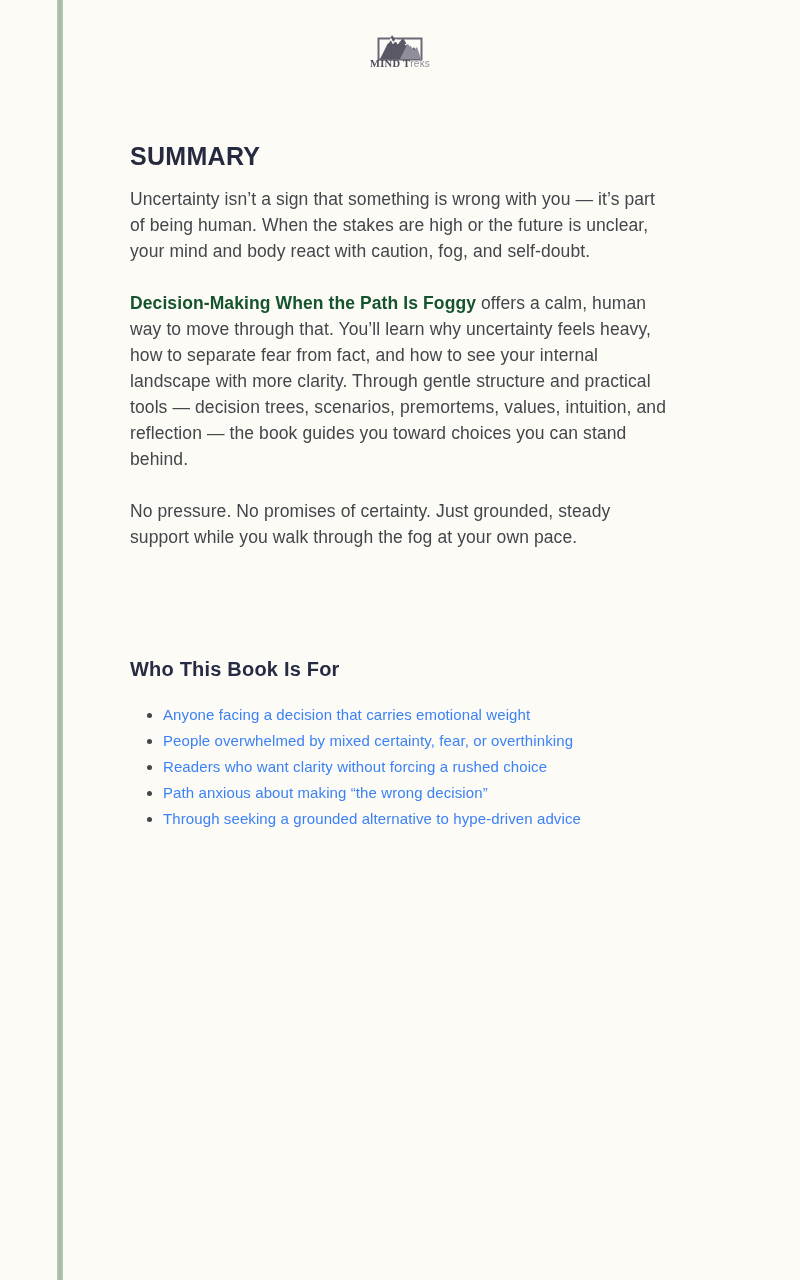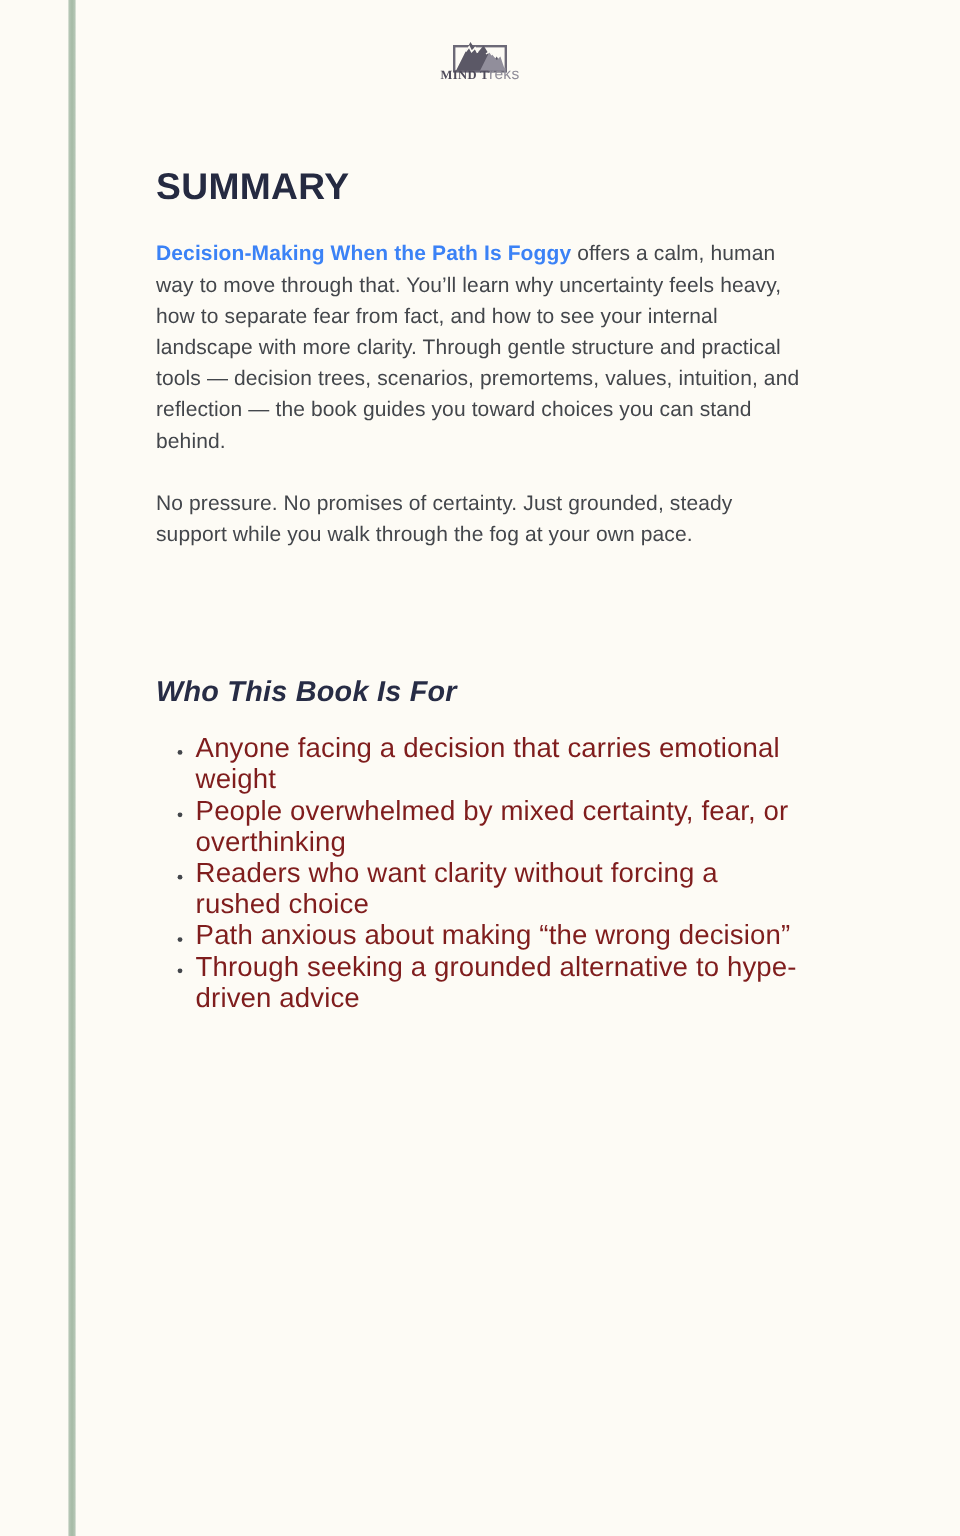--- a/index.html
+++ b/index.html
@@ -37,66 +37,65 @@
     white-space: nowrap;
   }
   .brand-bold {
     font-size: 10.5px;
     font-weight: bold;
     color: #4e4a59;
     letter-spacing: 0.3px;
     font-family: Liberation Serif, serif;
   }
   .brand-light {
-    font-size: 13px;
+    font-size: 10px;
     color: #908d99;
     letter-spacing: 0.2px;
   }
   .content {
     position: absolute;
     left: 130px;
     top: 140px;
     width: 542px;
   }
   .summary-heading {
     margin: 0;
-    font-size: 31px;
+    font-size: 25px;
     font-weight: bold;
     letter-spacing: 0.3px;
     color: #252a41;
     line-height: 32px;
   }
   .body-par {
     margin: 0;
     font-size: 17.5px;
     line-height: 26px;
     color: #43464b;
     letter-spacing: 0.1px;
   }
   .par-1 { margin-top: 14px; }
   .par-2 { margin-top: 26px; }
   .par-3 { margin-top: 26px; }
-  .bold-lead { font-weight: bold; color: #3b82f6; }
+  .bold-lead { font-weight: bold; color: #14532d; }
   .audience-heading {
     margin: 104px 0 0 0;
-    font-size: 24px;
+    font-size: 20px;
     font-weight: bold;
     color: #272c45;
     line-height: 30px;
     letter-spacing: 0.2px;
-    font-style: italic;
   }
   .audience-list {
     margin: 18px 0 0 0;
     padding-left: 33px;
   }
   .audience-list li {
-    font-size: 23px;
+    font-size: 15px;
     line-height: 26px;
-    color: #7f1d1d;
+    color: #3b82f6;
     letter-spacing: 0.1px;
   }
   .audience-list li::marker { color: #43464b; font-size: 15px; }
 </style>
 </head>
 <body>
 
 <div class="accent-line"></div>
 
 <div class="logo-wrap">
@@ -112,20 +111,21 @@
     </span>
     <div class="brand-text">
       <span class="brand-bold">MIND T</span><span class="brand-light">reks</span>
     </div>
   </div>
 </div>
 
 <div class="content">
   <h1 class="summary-heading">SUMMARY</h1>
 
+  <p class="body-par par-1">Uncertainty isn’t a sign that something is wrong with you — it’s part of being human. When the stakes are high or the future is unclear, your mind and body react with caution, fog, and self-doubt.</p>
 
   <p class="body-par par-2"><span class="bold-lead">Decision-Making When the Path Is Foggy</span><span> offers a calm, human way to move through that. You’ll learn why uncertainty feels heavy, how to separate fear from fact, and how to see your internal landscape with more clarity. Through gentle structure and practical tools — decision trees, scenarios, premortems, values, intuition, and reflection — the book guides you toward choices you can stand behind.</span></p>
 
   <p class="body-par par-3">No pressure. No promises of certainty. Just grounded, steady support while you walk through the fog at your own pace.</p>
 
   <h2 class="audience-heading">Who This Book Is For</h2>
 
   <ul class="audience-list">
     <li>Anyone facing a decision that carries emotional weight</li>
     <li>People overwhelmed by mixed certainty, fear, or overthinking</li>

